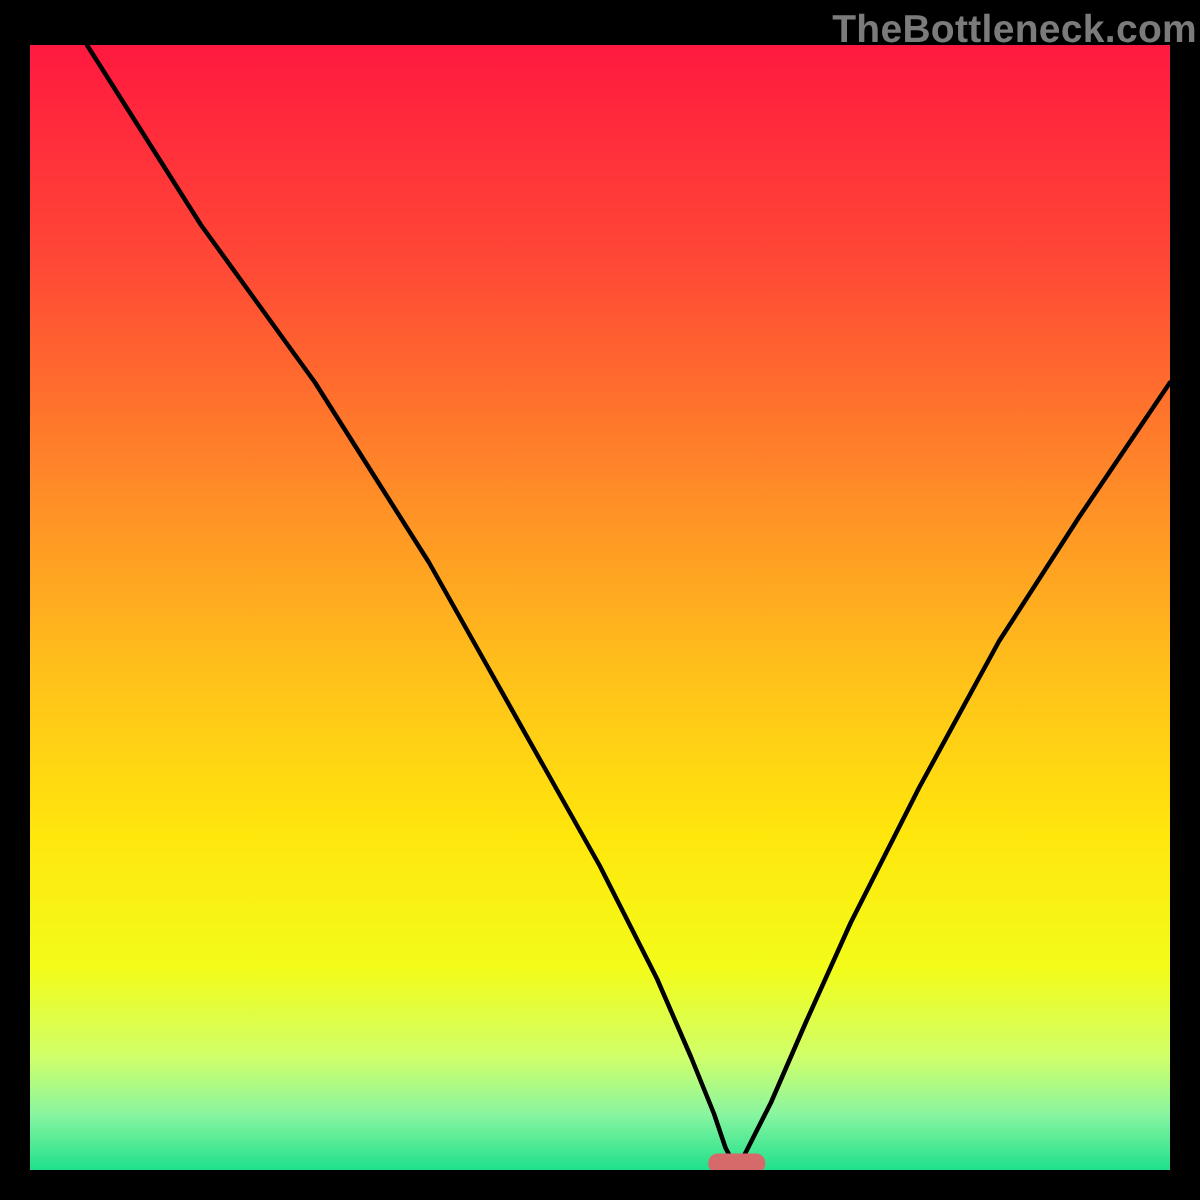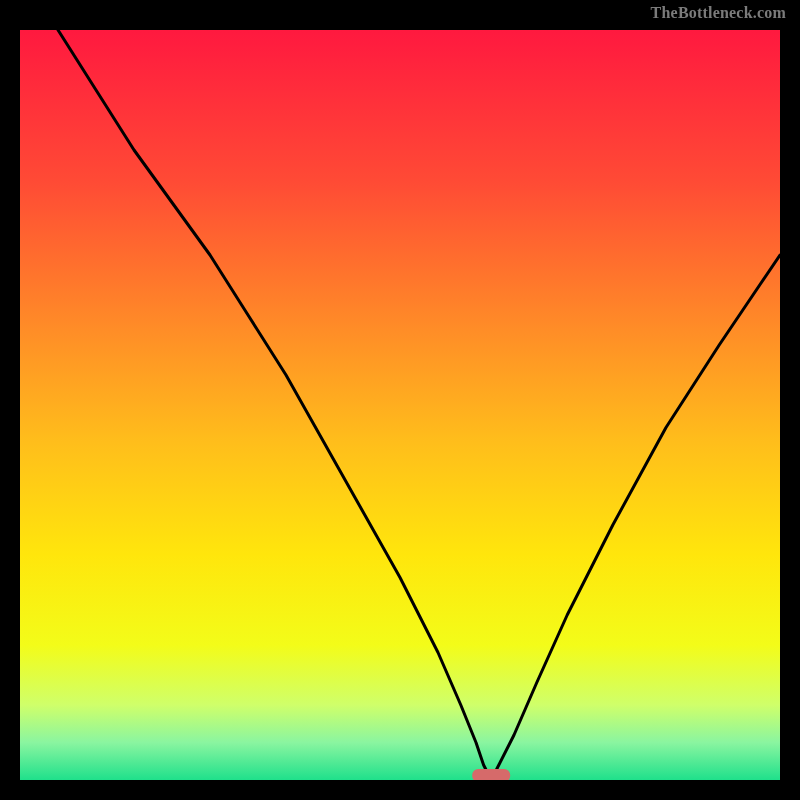--- a/index.html
+++ b/index.html
@@ -12,23 +12,23 @@
   }
   .frame {
     position: relative;
     width: 800px;
     height: 800px;
     background: #000;
   }
   .watermark {
     position: absolute;
     top: 4px;
-    right: 14px;
-    font-family: Liberation Serif, serif;
-    font-size: 16px;
+    right: 2px;
+    font-family: Liberation Sans, sans-serif;
+    font-size: 26px;
     font-weight: 600;
     color: #7b7b7b;
     letter-spacing: 0.2px;
     z-index: 10;
   }
   .plot-area {
     position: absolute;
     left: 20px;
     top: 30px;
     width: 760px;

